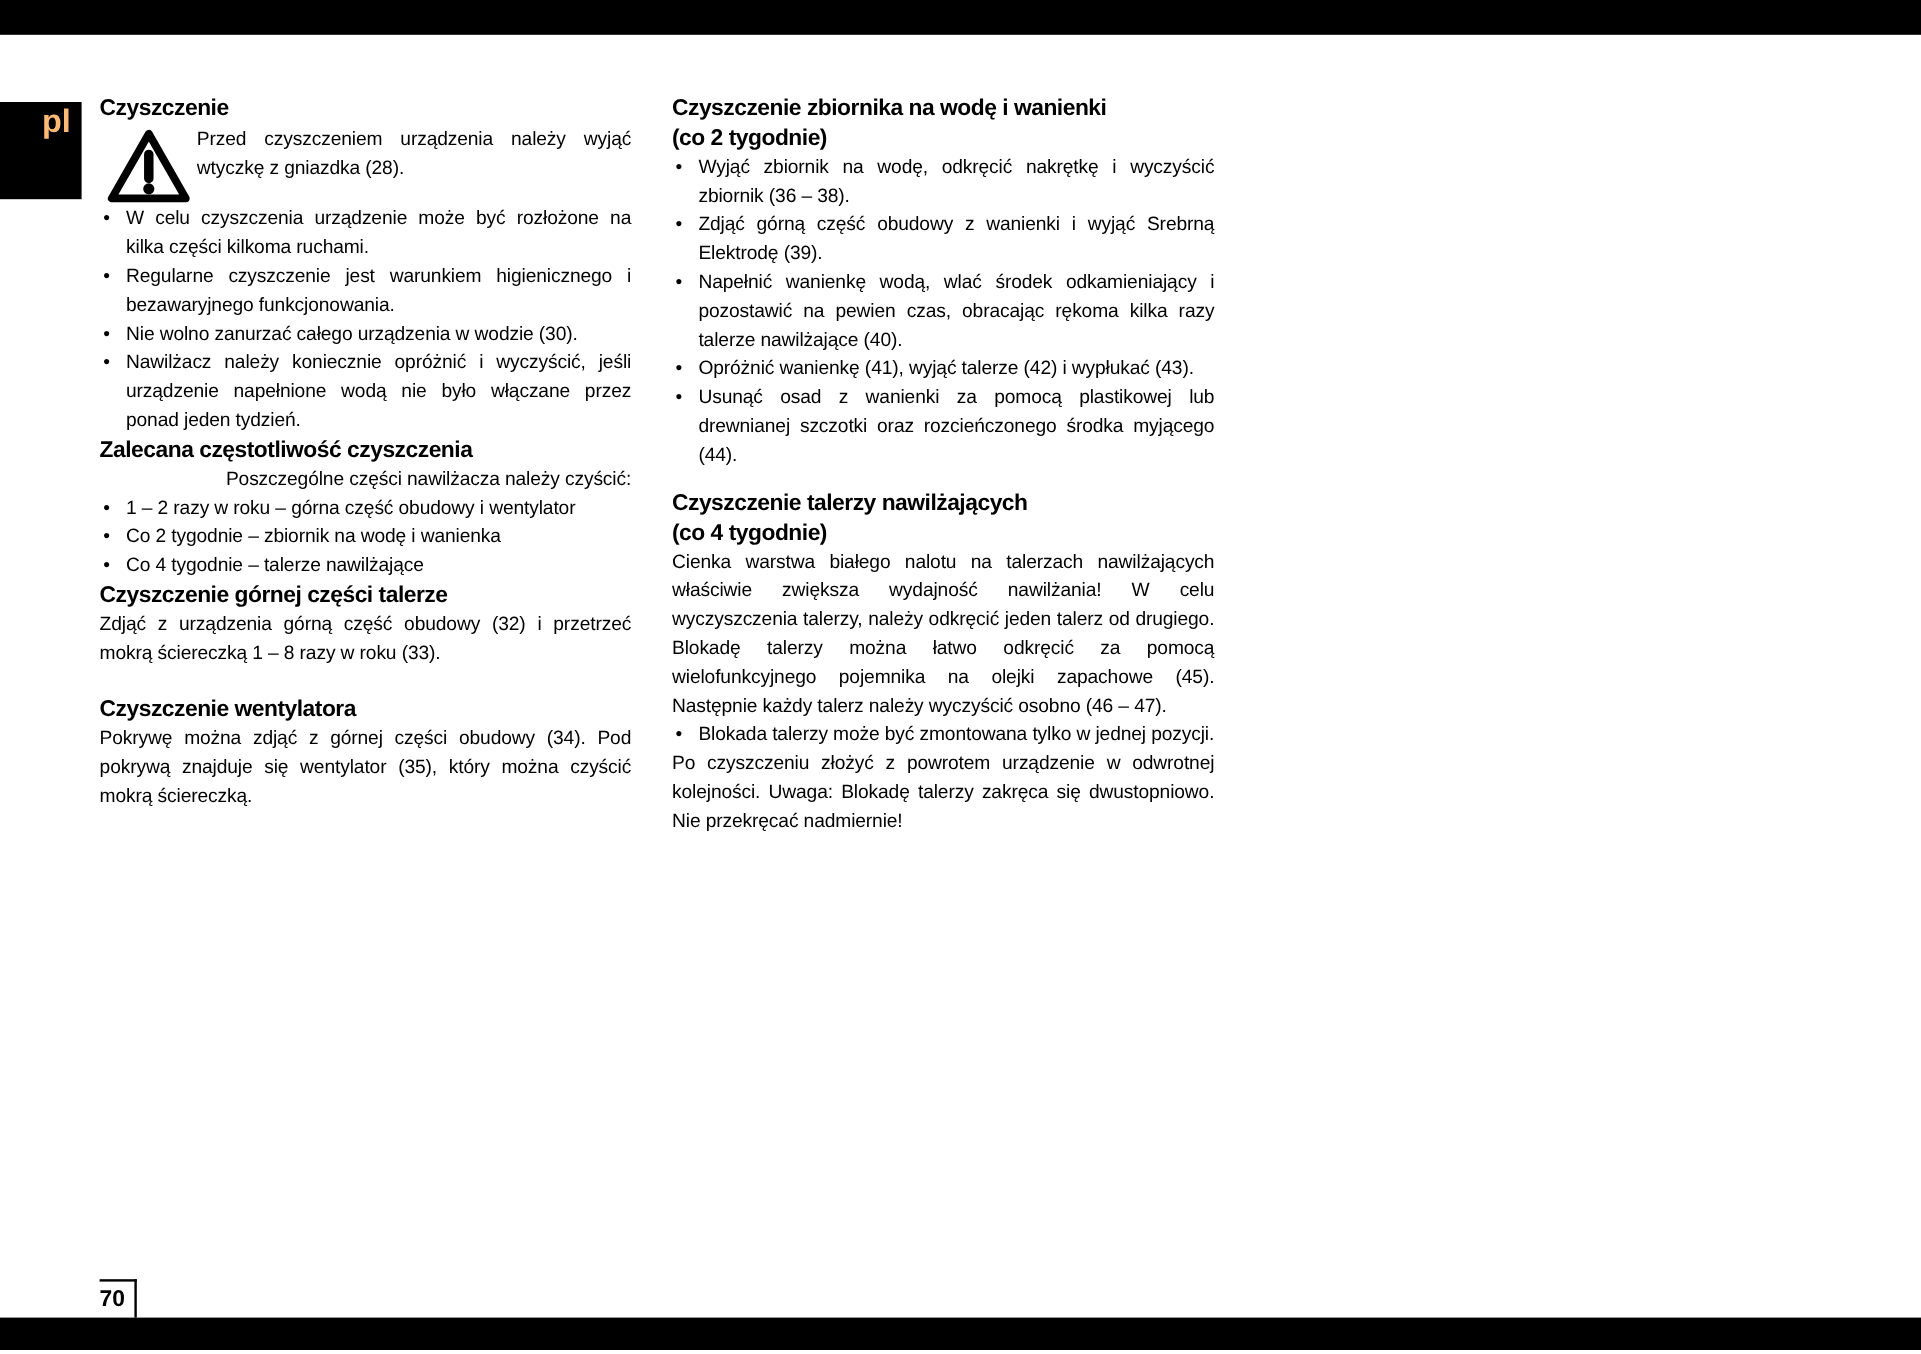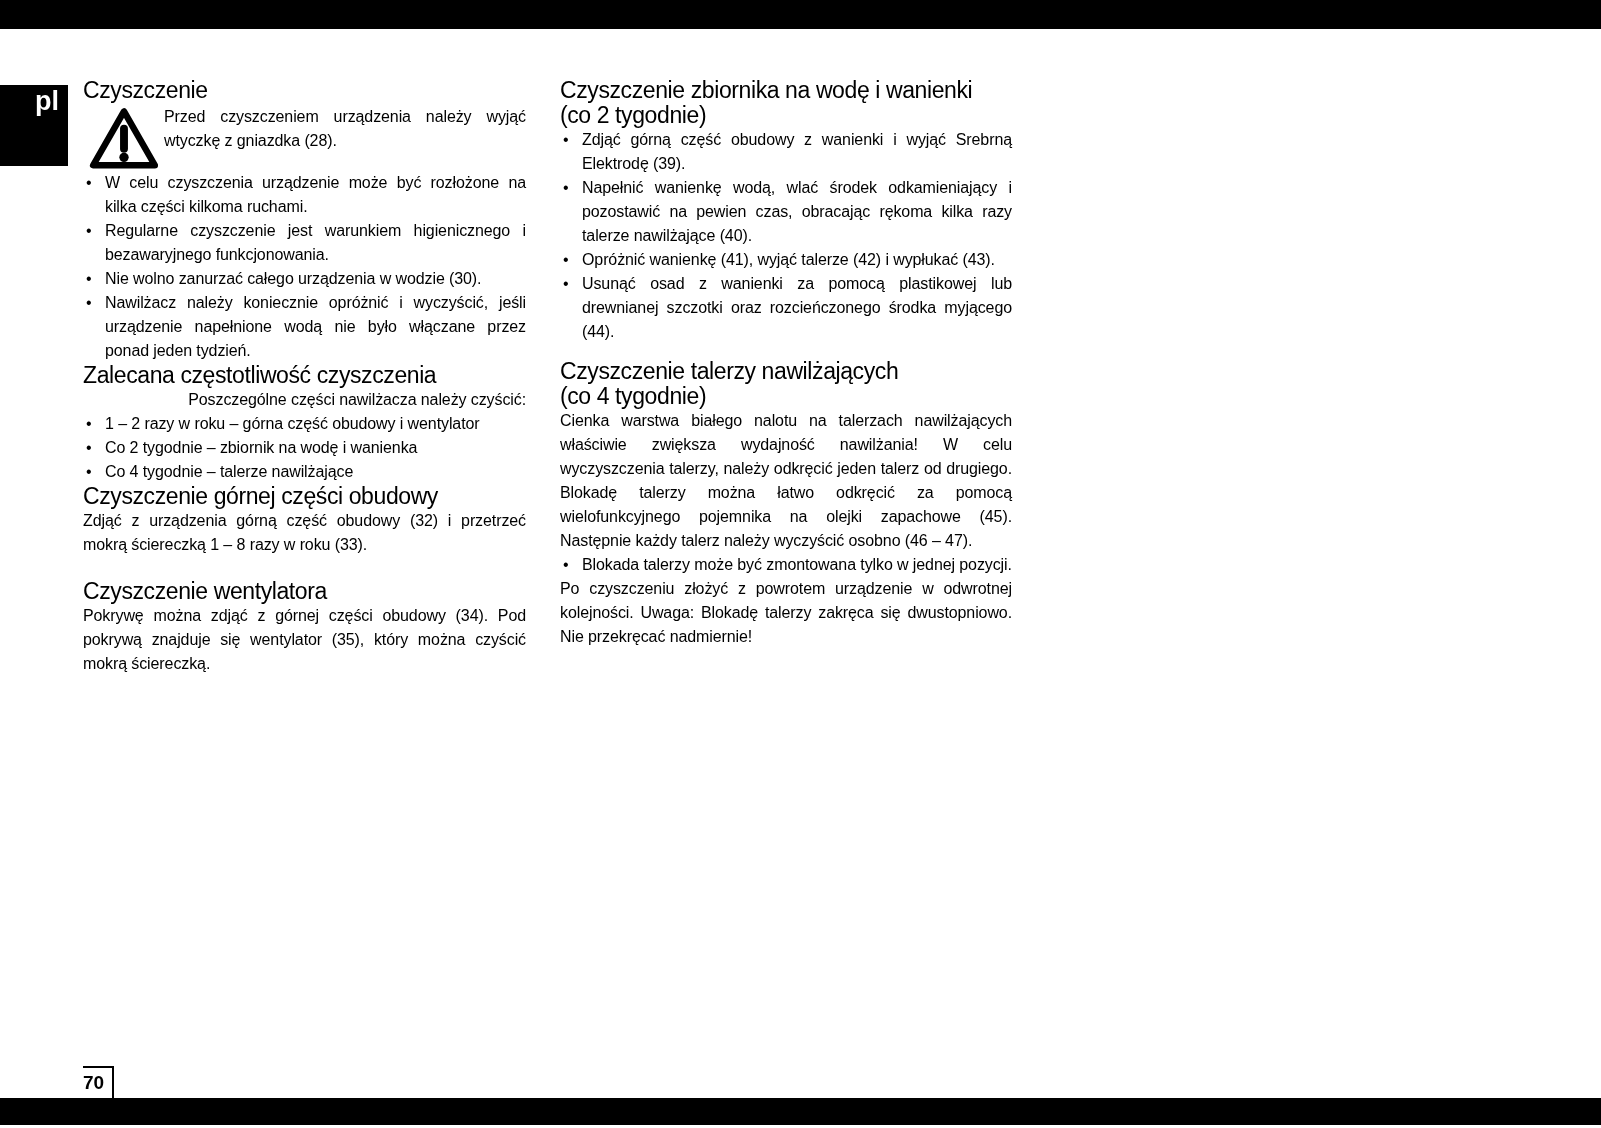--- a/index.html
+++ b/index.html
@@ -18,37 +18,37 @@
   }
   .bottom-bar {
     position: absolute; left: 0; top: 1098px;
     width: 1601px; height: 27px;
     background: #000000;
   }
   .lang-tab {
     position: absolute; left: 0; top: 85px;
     width: 68px; height: 81px;
     background: #000000;
-    color: #ffffff;
+    color: #fdba74;
     font-weight: bold;
     font-size: 27px;
     text-align: right;
     box-sizing: border-box;
     padding: 1px 9px 0 0;
     line-height: 30px;
   }
   .col {
     position: absolute; top: 78px;
   }
   .col-left  { left: 83px;  width: 443px; }
   .col-right { left: 560px; width: 452px; }
 
   .h-main {
-    font-size: 23px;
-    font-weight: normal;
+    font-size: 19px;
+    font-weight: bold;
     line-height: 25px;
     letter-spacing: -0.4px;
     white-space: nowrap;
     margin: 0;
   }
   .h-sub { }
   .h-gap22 { margin-top: 22px; }
   .h-gap15 { margin-top: 15px; }
 
   p.body {
@@ -146,37 +146,38 @@
     <h2 class="h-main h-sub">Zalecana częstotliwość czyszczenia</h2>
     <p class="body noj">Poszczególne części nawilżacza należy czyścić:</p>
     <ul class="bullets mt2">
       <li>1 – 2 razy w roku – górna część obudowy i wentylator</li>
       <li>Co 2 tygodnie – zbiornik na wodę i wanienka</li>
       <li>Co 4 tygodnie – talerze nawilżające</li>
     </ul>
   </div>
 
   <div>
-    <h2 class="h-main h-sub">Czyszczenie górnej części obudowy</h2>
+    <h2 class="h-main h-sub">Czyszczenie górnej części talerze</h2>
     <p class="body">Zdjąć z urządzenia górną część obudowy (32) i przetrzeć mokrą ściereczką 1 – 8 razy w roku (33).</p>
   </div>
 
   <div>
     <h2 class="h-main h-gap22">Czyszczenie wentylatora</h2>
     <p class="body">Pokrywę można zdjąć z górnej części obudowy (34). Pod pokrywą znajduje się wentylator (35), który można czyścić mokrą ściereczką.</p>
   </div>
 
 </div>
 
 <div class="col col-right">
 
   <div>
     <h1 class="h-main">Czyszczenie zbiornika na wodę i wanienki</h1>
     <h1 class="h-main">(co 2 tygodnie)</h1>
     <ul class="bullets mt4">
+      <li>Wyjąć zbiornik na wodę, odkręcić nakrętkę i wyczyścić zbiornik (36 – 38).</li>
       <li>Zdjąć górną część obudowy z wanienki i wyjąć Srebrną Elektrodę (39).</li>
       <li>Napełnić wanienkę wodą, wlać środek odkamieniający i pozostawić na pewien czas, obracając rękoma kilka razy talerze nawilżające (40).</li>
       <li>Opróżnić wanienkę (41), wyjąć talerze (42) i wypłukać (43).</li>
       <li>Usunąć osad z wanienki za pomocą plastikowej lub drewnianej szczotki oraz rozcieńczonego środka myjącego (44).</li>
     </ul>
   </div>
 
   <div>
     <h2 class="h-main h-gap15">Czyszczenie talerzy nawilżających</h2>
     <h2 class="h-main">(co 4 tygodnie)</h2>

